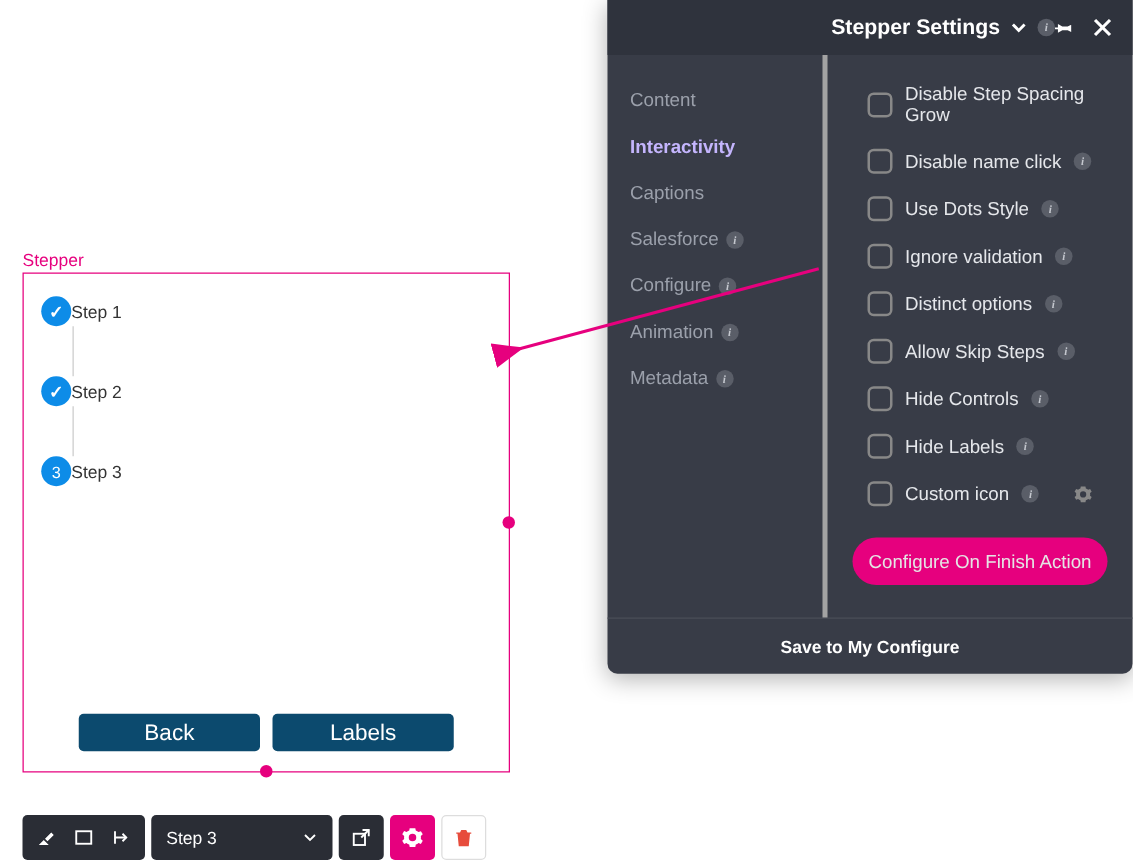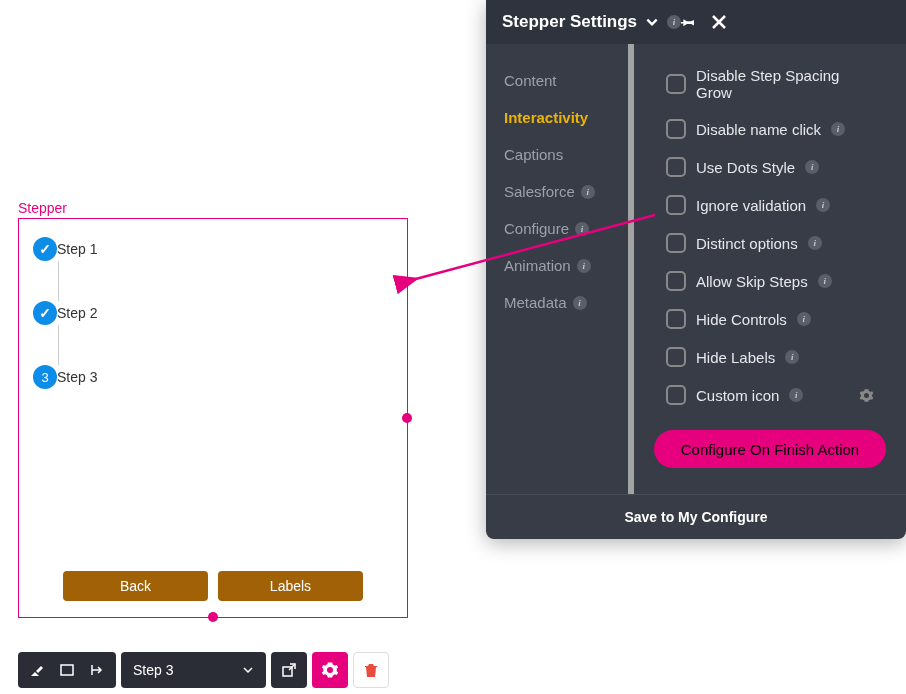--- a/index.html
+++ b/index.html
@@ -80,25 +80,25 @@
   bottom: 16px;
   left: 0;
   right: 0;
   display: flex;
   justify-content: center;
   gap: 10px;
 }
 .stepper-btn {
   width: 145px;
   height: 30px;
-  background: #a16207;
+  background: #0c4a6e;
   color: #fff;
   border: none;
   border-radius: 4px;
-  font-size: 14px;
+  font-size: 18px;
   cursor: pointer;
 }
 
 
 .bottom-toolbar {
   position: absolute;
   left: 18px;
   top: 652px;
   display: flex;
   align-items: center;
@@ -176,21 +176,21 @@
   top: 0;
   width: 420px;
   background: #383c47;
   border-radius: 0 0 8px 8px;
   color: #fff;
   box-shadow: 0 4px 20px rgba(0,0,0,0.3);
 }
 .panel-header {
   display: flex;
   align-items: center;
-  justify-content: flex-start;
+  justify-content: flex-end;
   padding: 12px 16px;
   background: #2f333d;
 }
 .panel-title-wrap {
   display: flex;
   align-items: center;
   gap: 8px;
 }
 .panel-title {
   font-size: 17px;
@@ -199,35 +199,35 @@
 .panel-header-icons {
   display: flex;
   gap: 14px;
   align-items: center;
 }
 .panel-body {
   display: flex;
   min-height: 450px;
 }
 .panel-sidebar {
-  width: 148px;
+  width: 176px;
   padding: 18px 0 18px 18px;
-  border-right: 6px solid #a3a3a3;
+  border-right: 4px solid #a3a3a3;
 }
 .sidebar-item {
   display: flex;
   align-items: center;
   gap: 6px;
   color: #9ba0ab;
   font-size: 15px;
   padding: 10px 0;
   cursor: pointer;
 }
 .sidebar-item.active {
-  color: #eab308;
+  color: #c4b5fd;
   font-weight: 700;
 }
 .info-badge {
   width: 14px;
   height: 14px;
   border-radius: 50%;
   background: #5a5e68;
   color: #c5c8cf;
   font-size: 9px;
   display: inline-flex;
@@ -275,21 +275,21 @@
   gap: 10px;
 }
 .option-row .spacer { flex: 1; }
 .gear-small {
   color: #888;
   cursor: pointer;
 }
 .finish-action-btn {
   margin-top: 16px;
   background: #e6007e;
-  color: #000000;
+  color: #e5e5e5;
   border: none;
   border-radius: 20px;
   height: 38px;
   width: 100%;
   font-size: 15px;
   font-weight: 500;
   cursor: pointer;
 }
 .panel-footer {
   border-top: 1px solid #4a4e58;

